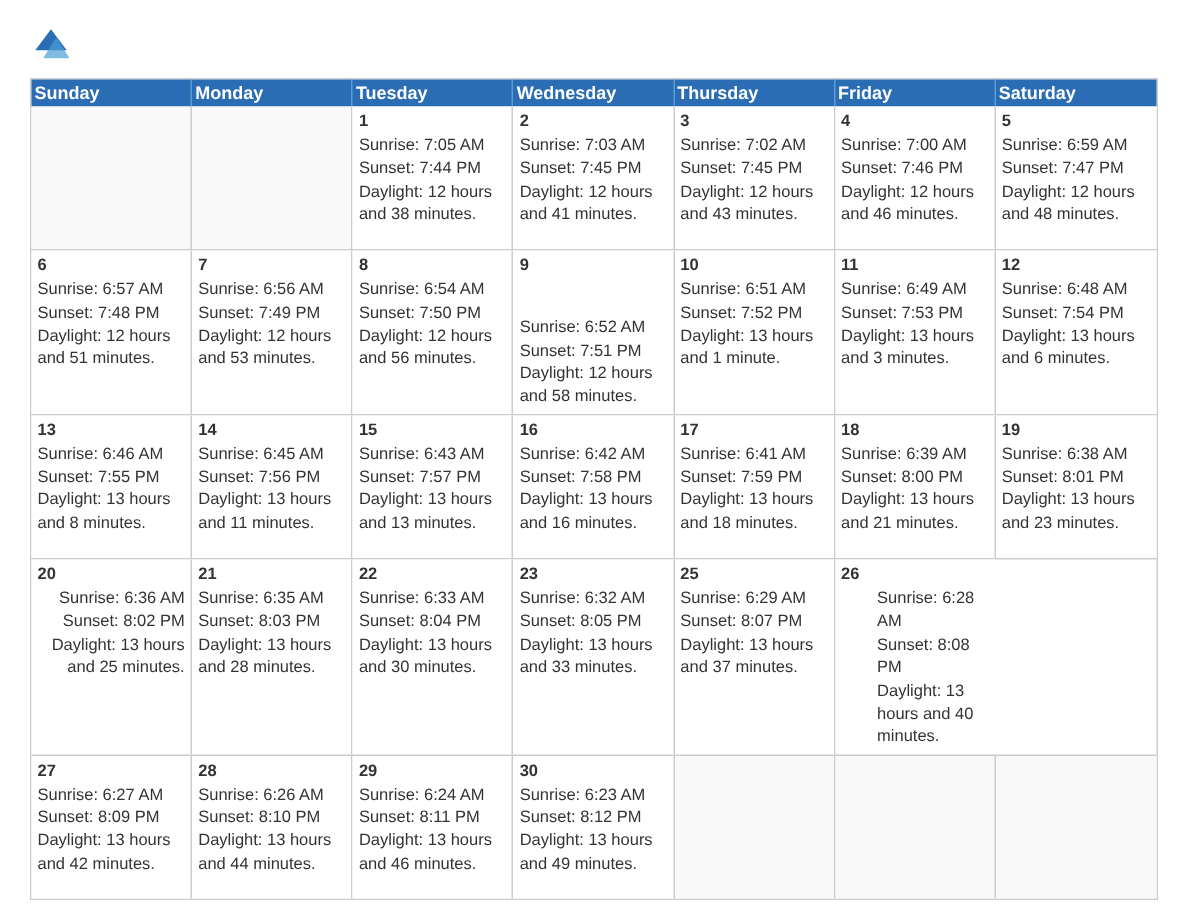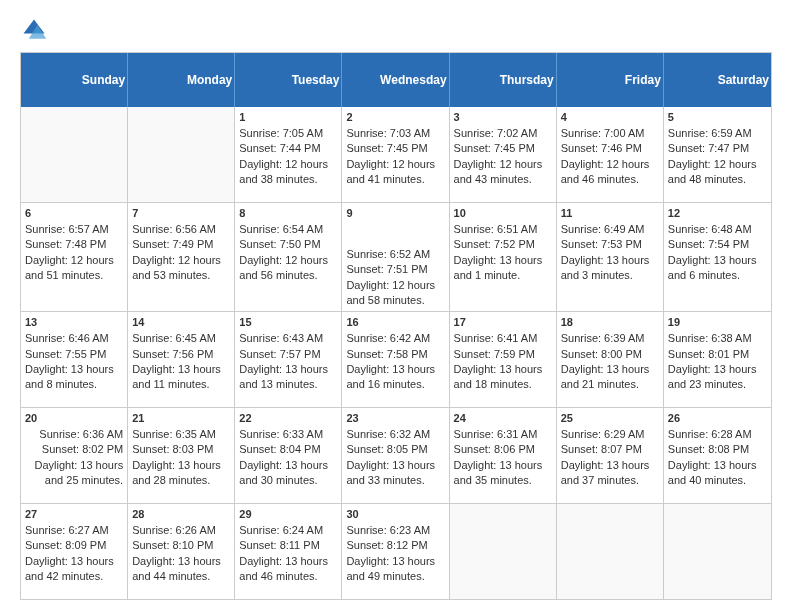--- a/index.html
+++ b/index.html
@@ -61,22 +61,22 @@
     }
     .cal-header-row {
       display: grid;
       grid-template-columns: repeat(7, 1fr);
       background: #2a6db5;
     }
     .cal-header-cell {
       color: #fff;
       font-size: 12px;
       font-weight: bold;
-      text-align: right;
-      padding: 20px 2px;
+      text-align: left;
+      padding: 2px 2px;
       border-right: 1px solid #5a9dd5;
     }
     .cal-header-cell:last-child { border-right: none; }
     .cal-body {
       flex: 1;
       display: flex;
       flex-direction: column;
     }
     .cal-row {
       display: grid;
@@ -280,34 +280,28 @@
 Sunset: 8:04 PM
 Daylight: 13 hours and 30 minutes.</div>
           </div>
           <div class="cal-cell">
             <div class="day-num">23</div>
             <div class="cell-text" style="white-space: pre-line;">Sunrise: 6:32 AM
 Sunset: 8:05 PM
 Daylight: 13 hours and 33 minutes.</div>
           </div>
           <div class="cal-cell">
-            <div class="day-num">24</div>
-            <div class="cell-text" style="white-space: pre-line;">Sunrise: 6:31 AM
-Sunset: 8:06 PM
-Daylight: 13 hours and 35 minutes.</div>
-          </div>
-          <div class="cal-cell">
             <div class="day-num">25</div>
             <div class="cell-text" style="white-space: pre-line;">Sunrise: 6:29 AM
 Sunset: 8:07 PM
 Daylight: 13 hours and 37 minutes.</div>
           </div>
           <div class="cal-cell">
             <div class="day-num">26</div>
-            <div class="cell-text" style="white-space: pre-line;">Sunrise: 6:28 AM
+            <div class="cell-text" style="white-space: pre-line; margin-left: 24px;">Sunrise: 6:28 AM
 Sunset: 8:08 PM
 Daylight: 13 hours and 40 minutes.</div>
           </div>
         </div>
         <div class="cal-row">
           <div class="cal-cell">
             <div class="day-num">27</div>
             <div class="cell-text" style="white-space: pre-line;">Sunrise: 6:27 AM
 Sunset: 8:09 PM
 Daylight: 13 hours and 42 minutes.</div>

